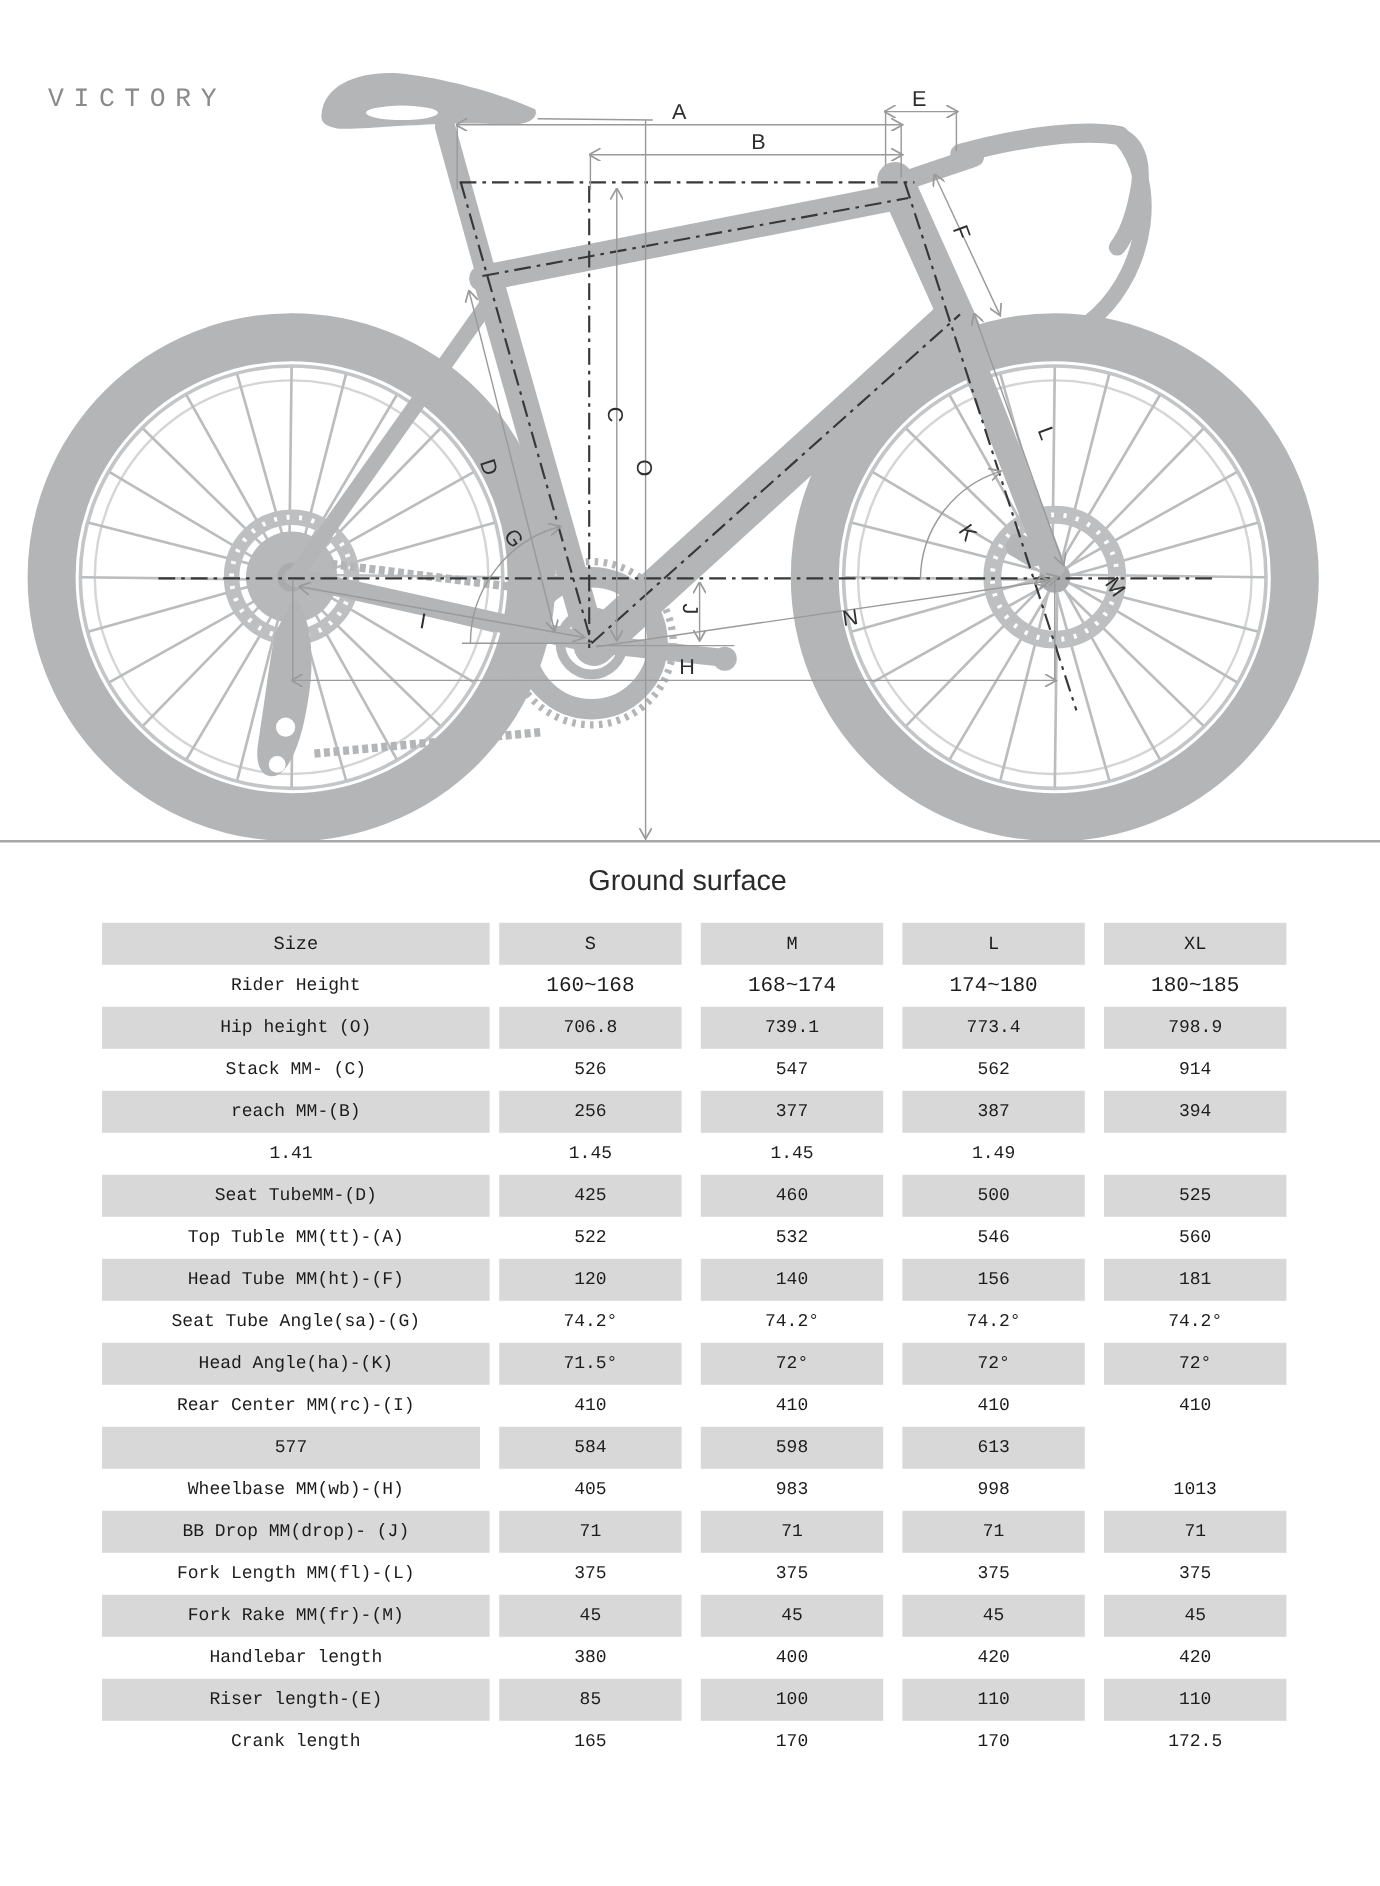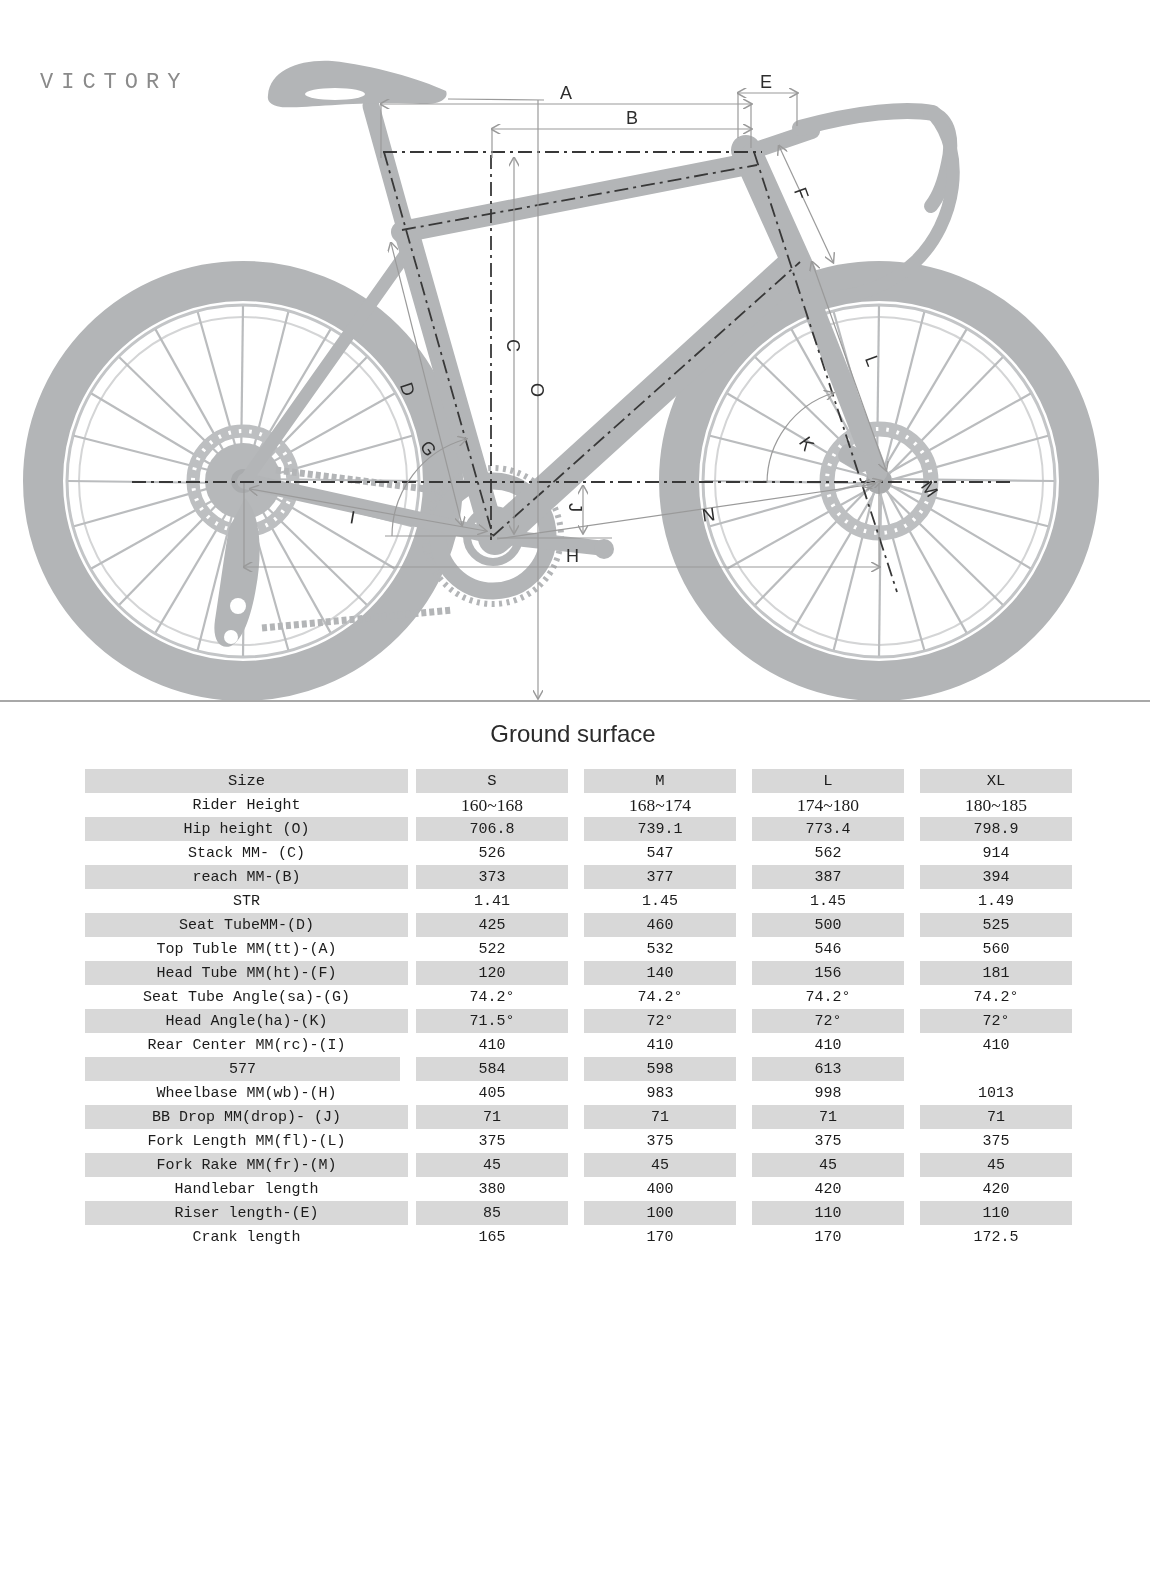--- a/index.html
+++ b/index.html
@@ -5,27 +5,27 @@
   html,body{margin:0;padding:0;background:#ffffff;}
   body{width:1150px;height:1572px;overflow:hidden;font-family:"Liberation Sans",sans-serif;}
   .diagram-wrap{position:relative;width:916px;height:756px;}
   svg text{user-select:none;}
   .dimlabel{font-family:"Liberation Sans",sans-serif;font-size:18px;fill:#2e2e2e;}
   .brand{font-family:"Liberation Mono","DejaVu Sans Mono",monospace;font-size:22px;fill:#8a8a8a;letter-spacing:8px;}
   .ground-label{font-family:"Liberation Sans",sans-serif;font-size:24px;fill:#2b2b2b;}
 
   
   .geo-table{margin:13px 0 0 85px;width:980px;}
-  .trow{display:grid;grid-template-columns:315px 152px 152px 152px 152px;column-gap:16px;height:24px;}
+  .trow{display:grid;grid-template-columns:315px 152px 152px 152px 152px;column-gap:16px;height:35px;}
   .trow .lcell{margin-right:-8px;} 
   .tcell{display:flex;align-items:center;justify-content:center;
          font-family:"Liberation Mono","DejaVu Sans Mono",monospace;
          font-size:15px;color:#1c1c1c;white-space:nowrap;}
   .trow.shade .tcell{background:#d8d8d8;}
-  .trow[data-ridx="0"] .tcell.vcell{font-size:17.5px;font-family:Liberation Serif, serif;}
+  .trow[data-ridx="0"] .tcell.vcell{font-size:17.5px;}
   .theader .tcell{font-size:15.5px;}
 </style>
 </head>
 <body>
 
 <div class="diagram-wrap">
 <svg width="1150" height="756" viewBox="0 0 1150 756" xmlns="http://www.w3.org/2000/svg">
   <defs>
     <marker id="ah" markerWidth="9" markerHeight="9" refX="7" refY="4.5" orient="auto">
       <path d="M0,0 L8,4.5 L0,9" fill="none" stroke="#9a9a9a" stroke-width="1.2"></path>
@@ -241,27 +241,26 @@
   </div>
       <div class="trow" data-ridx="2">
     <div class="tcell lcell">Stack MM- (C)</div>
     <div class="tcell vcell">526</div>
     <div class="tcell vcell">547</div>
     <div class="tcell vcell">562</div>
     <div class="tcell vcell">914</div>
   </div>
       <div class="trow shade" data-ridx="3">
     <div class="tcell lcell">reach MM-(B)</div>
-    <div class="tcell vcell">373</div>
+    <div class="tcell vcell">256</div>
     <div class="tcell vcell">377</div>
     <div class="tcell vcell">387</div>
     <div class="tcell vcell">394</div>
   </div>
       <div class="trow" data-ridx="4">
-    <div class="tcell lcell">STR</div>
     <div class="tcell vcell">1.41</div>
     <div class="tcell vcell">1.45</div>
     <div class="tcell vcell">1.45</div>
     <div class="tcell vcell">1.49</div>
   </div>
       <div class="trow shade" data-ridx="5">
     <div class="tcell lcell">Seat TubeMM-(D)</div>
     <div class="tcell vcell">425</div>
     <div class="tcell vcell">460</div>
     <div class="tcell vcell">500</div>

